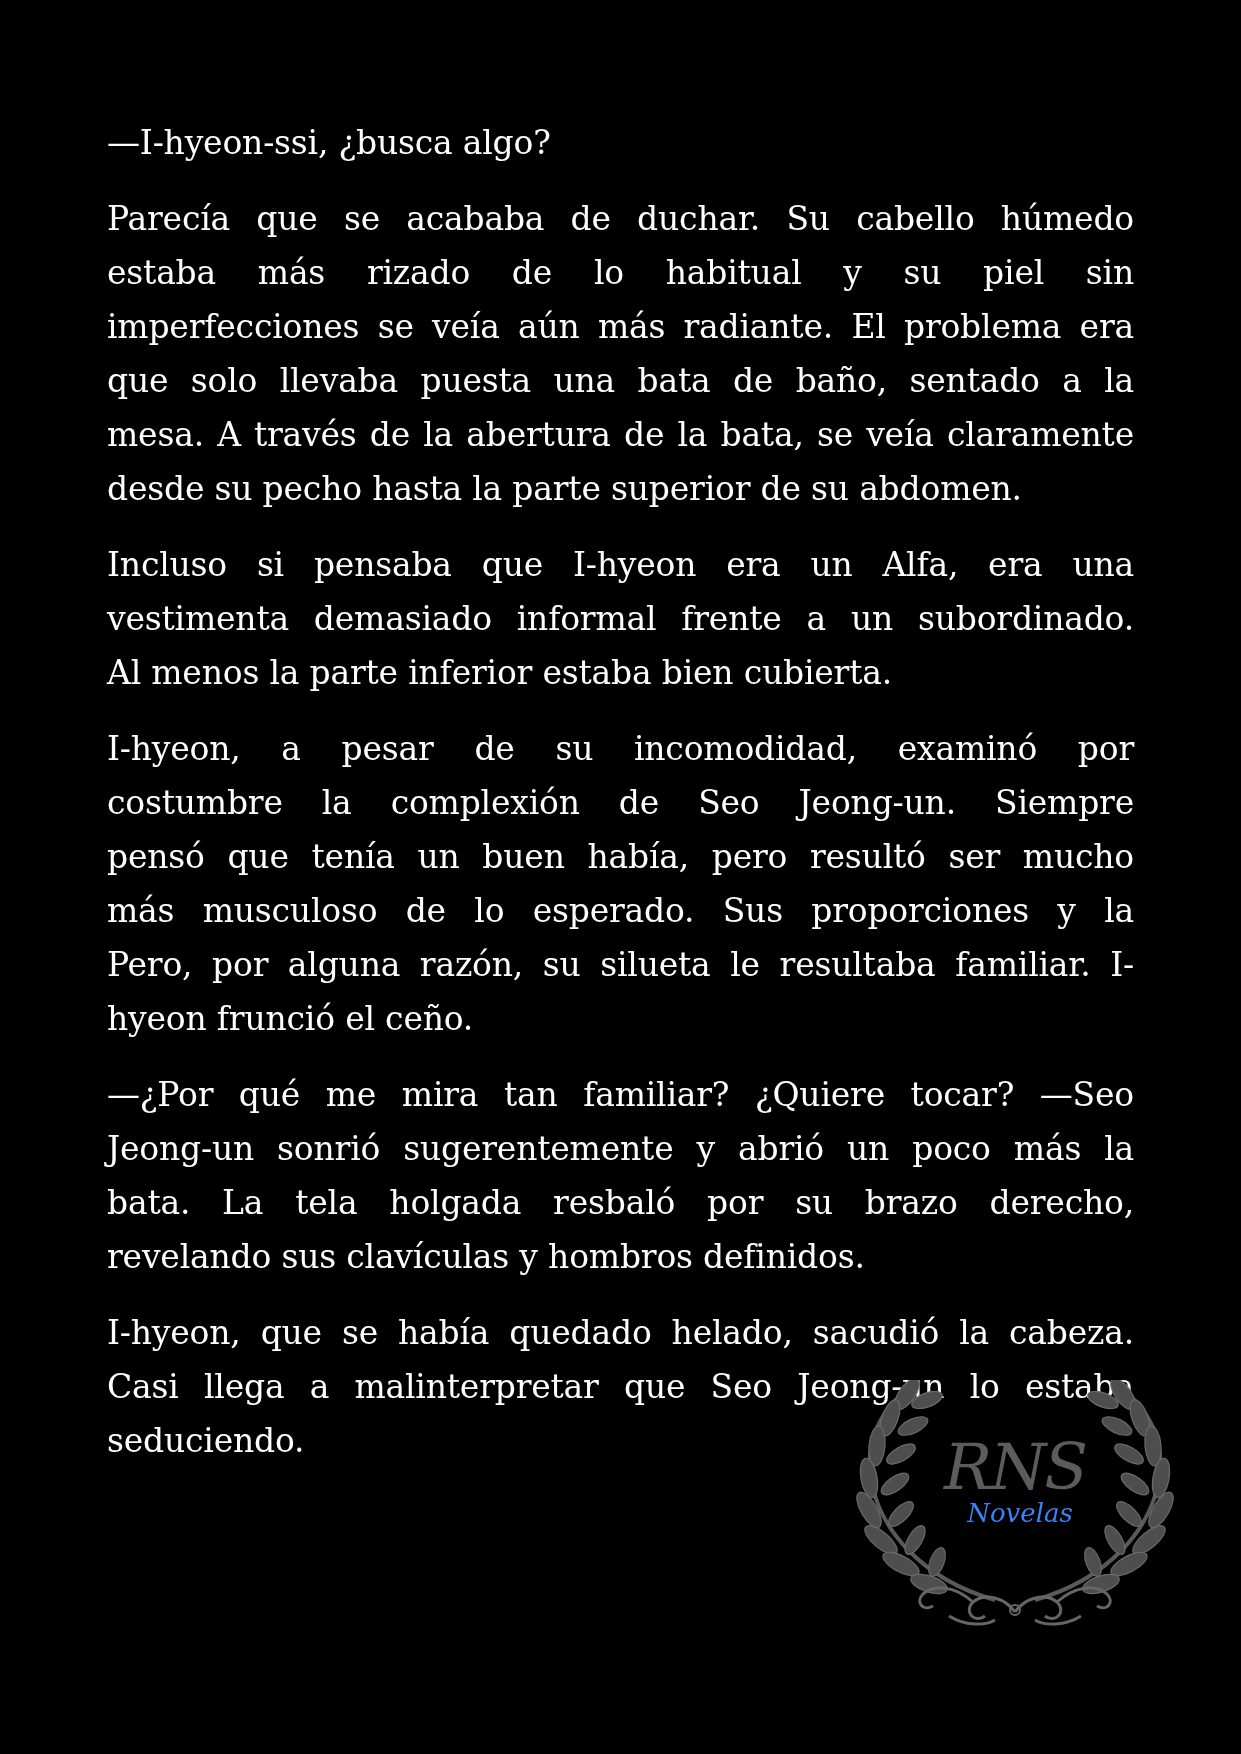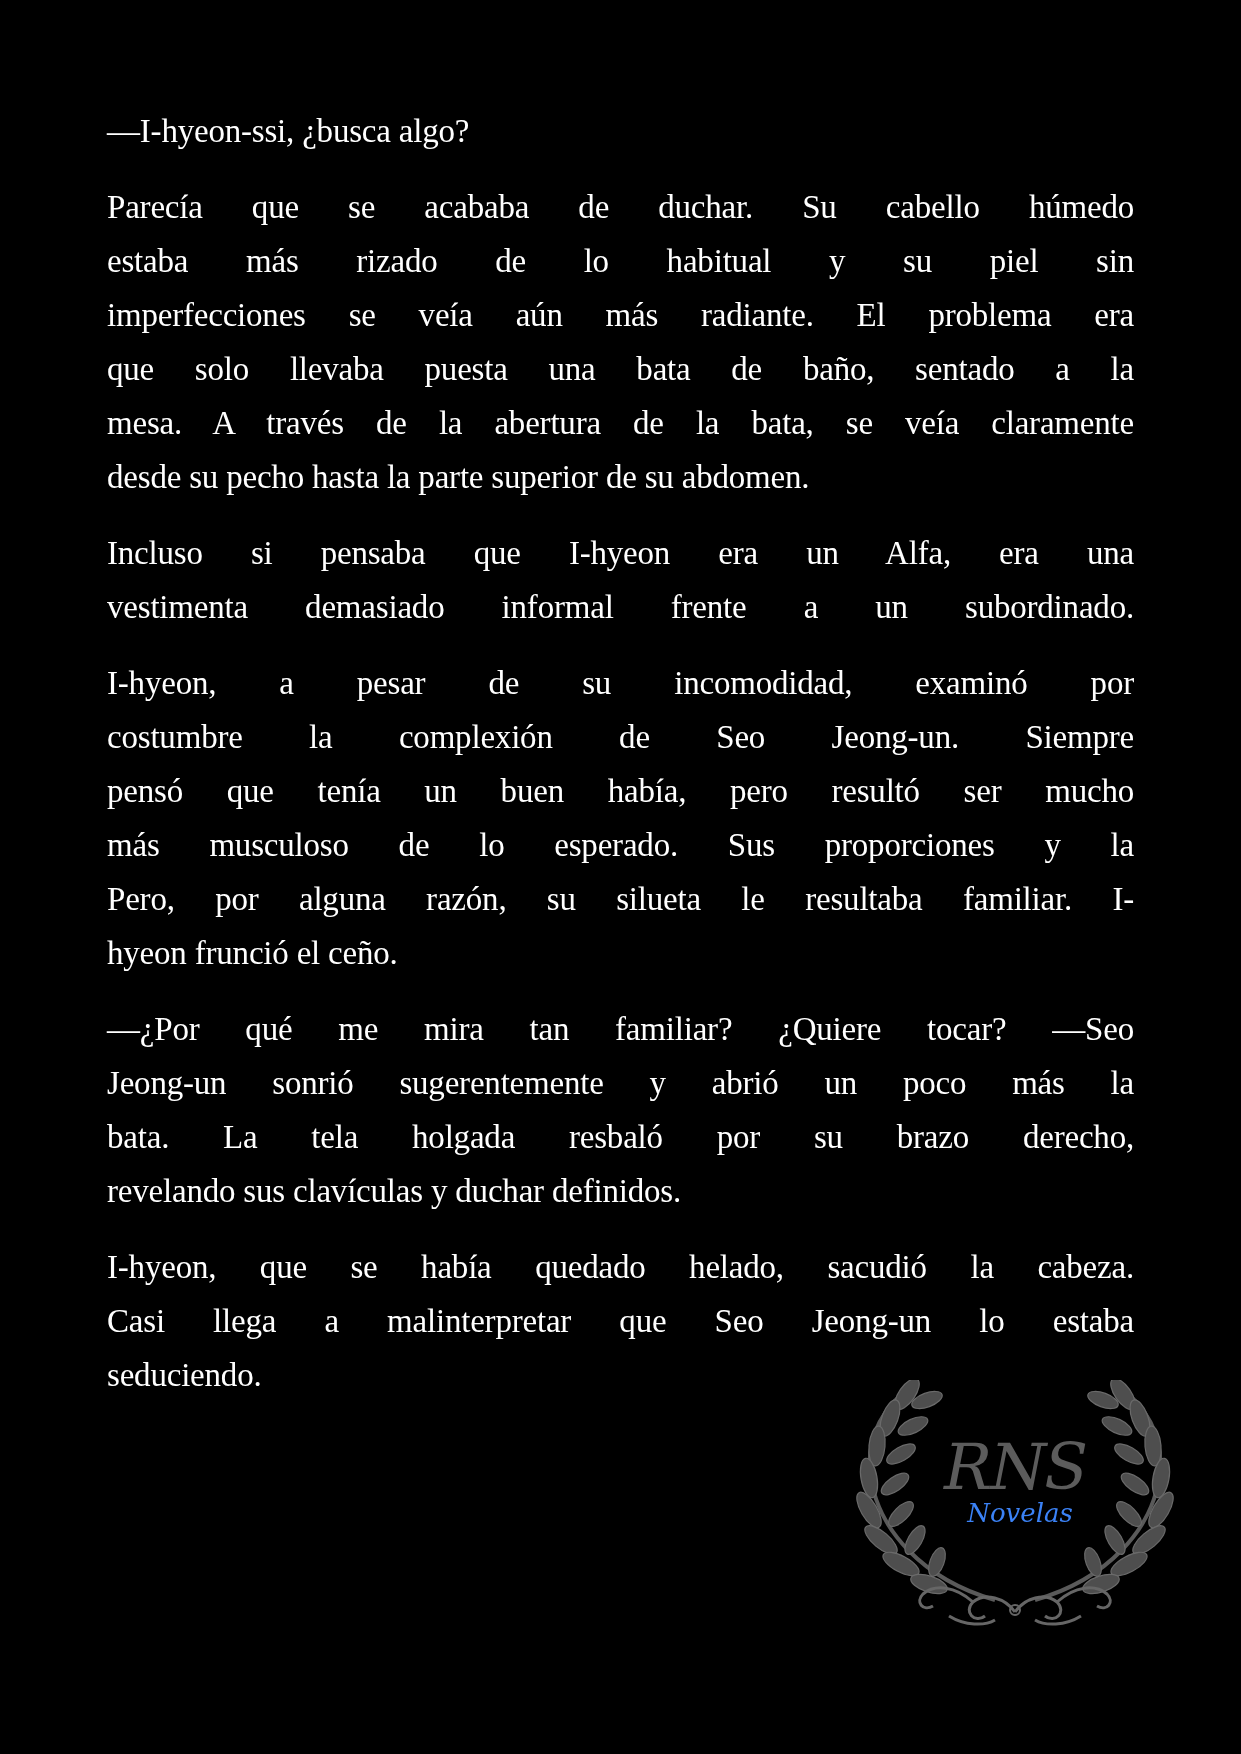--- a/index.html
+++ b/index.html
@@ -25,22 +25,21 @@
     position: absolute;
     left: 107px;
     top: 104px;
     width: 1027px;
     color: #ffffff;
     font-size: 33px;
     line-height: 54px;
     letter-spacing: -0.2px;
   }
   .para {
-    margin: 0 0 22px 0;
-    font-family: Liberation Serif, serif;
+    margin: 12px 0 22px 0;
   }
   .line {
     display: block;
     height: 54px;
     white-space: nowrap;
     overflow: visible;
   }
   .line.j {
     text-align: justify;
     text-align-last: justify;
@@ -108,36 +107,37 @@
       <span class="line j">estaba más rizado de lo habitual y su piel sin</span>
       <span class="line j">imperfecciones se veía aún más radiante. El problema era</span>
       <span class="line j">que solo llevaba puesta una bata de baño, sentado a la</span>
       <span class="line j">mesa. A través de la abertura de la bata, se veía claramente</span>
       <span class="line l">desde su pecho hasta la parte superior de su abdomen.</span>
     </p>
 
     <p class="para">
       <span class="line j">Incluso si pensaba que I-hyeon era un Alfa, era una</span>
       <span class="line j">vestimenta demasiado informal frente a un subordinado.</span>
+      <span class="line l">Al menos la parte inferior estaba bien cubierta.</span>
     </p>
 
     <p class="para">
       <span class="line j">I-hyeon, a pesar de su incomodidad, examinó por</span>
       <span class="line j">costumbre la complexión de Seo Jeong-un. Siempre</span>
       <span class="line j">pensó que tenía un buen había, pero resultó ser mucho</span>
       <span class="line j">más musculoso de lo esperado. Sus proporciones y la</span>
       <span class="line j">Pero, por alguna razón, su silueta le resultaba familiar. I-</span>
       <span class="line l">hyeon frunció el ceño.</span>
     </p>
 
     <p class="para">
       <span class="line j">—¿Por qué me mira tan familiar? ¿Quiere tocar? —Seo</span>
       <span class="line j">Jeong-un sonrió sugerentemente y abrió un poco más la</span>
       <span class="line j">bata. La tela holgada resbaló por su brazo derecho,</span>
-      <span class="line l">revelando sus clavículas y duchar definidos.</span>
+      <span class="line l">revelando sus clavículas y hombros definidos.</span>
     </p>
 
     <p class="para">
       <span class="line j">I-hyeon, que se había quedado helado, sacudió la cabeza.</span>
       <span class="line j">Casi llega a malinterpretar que Seo Jeong-un lo estaba</span>
       <span class="line l">seduciendo.</span>
     </p>
 
 
   </div>

